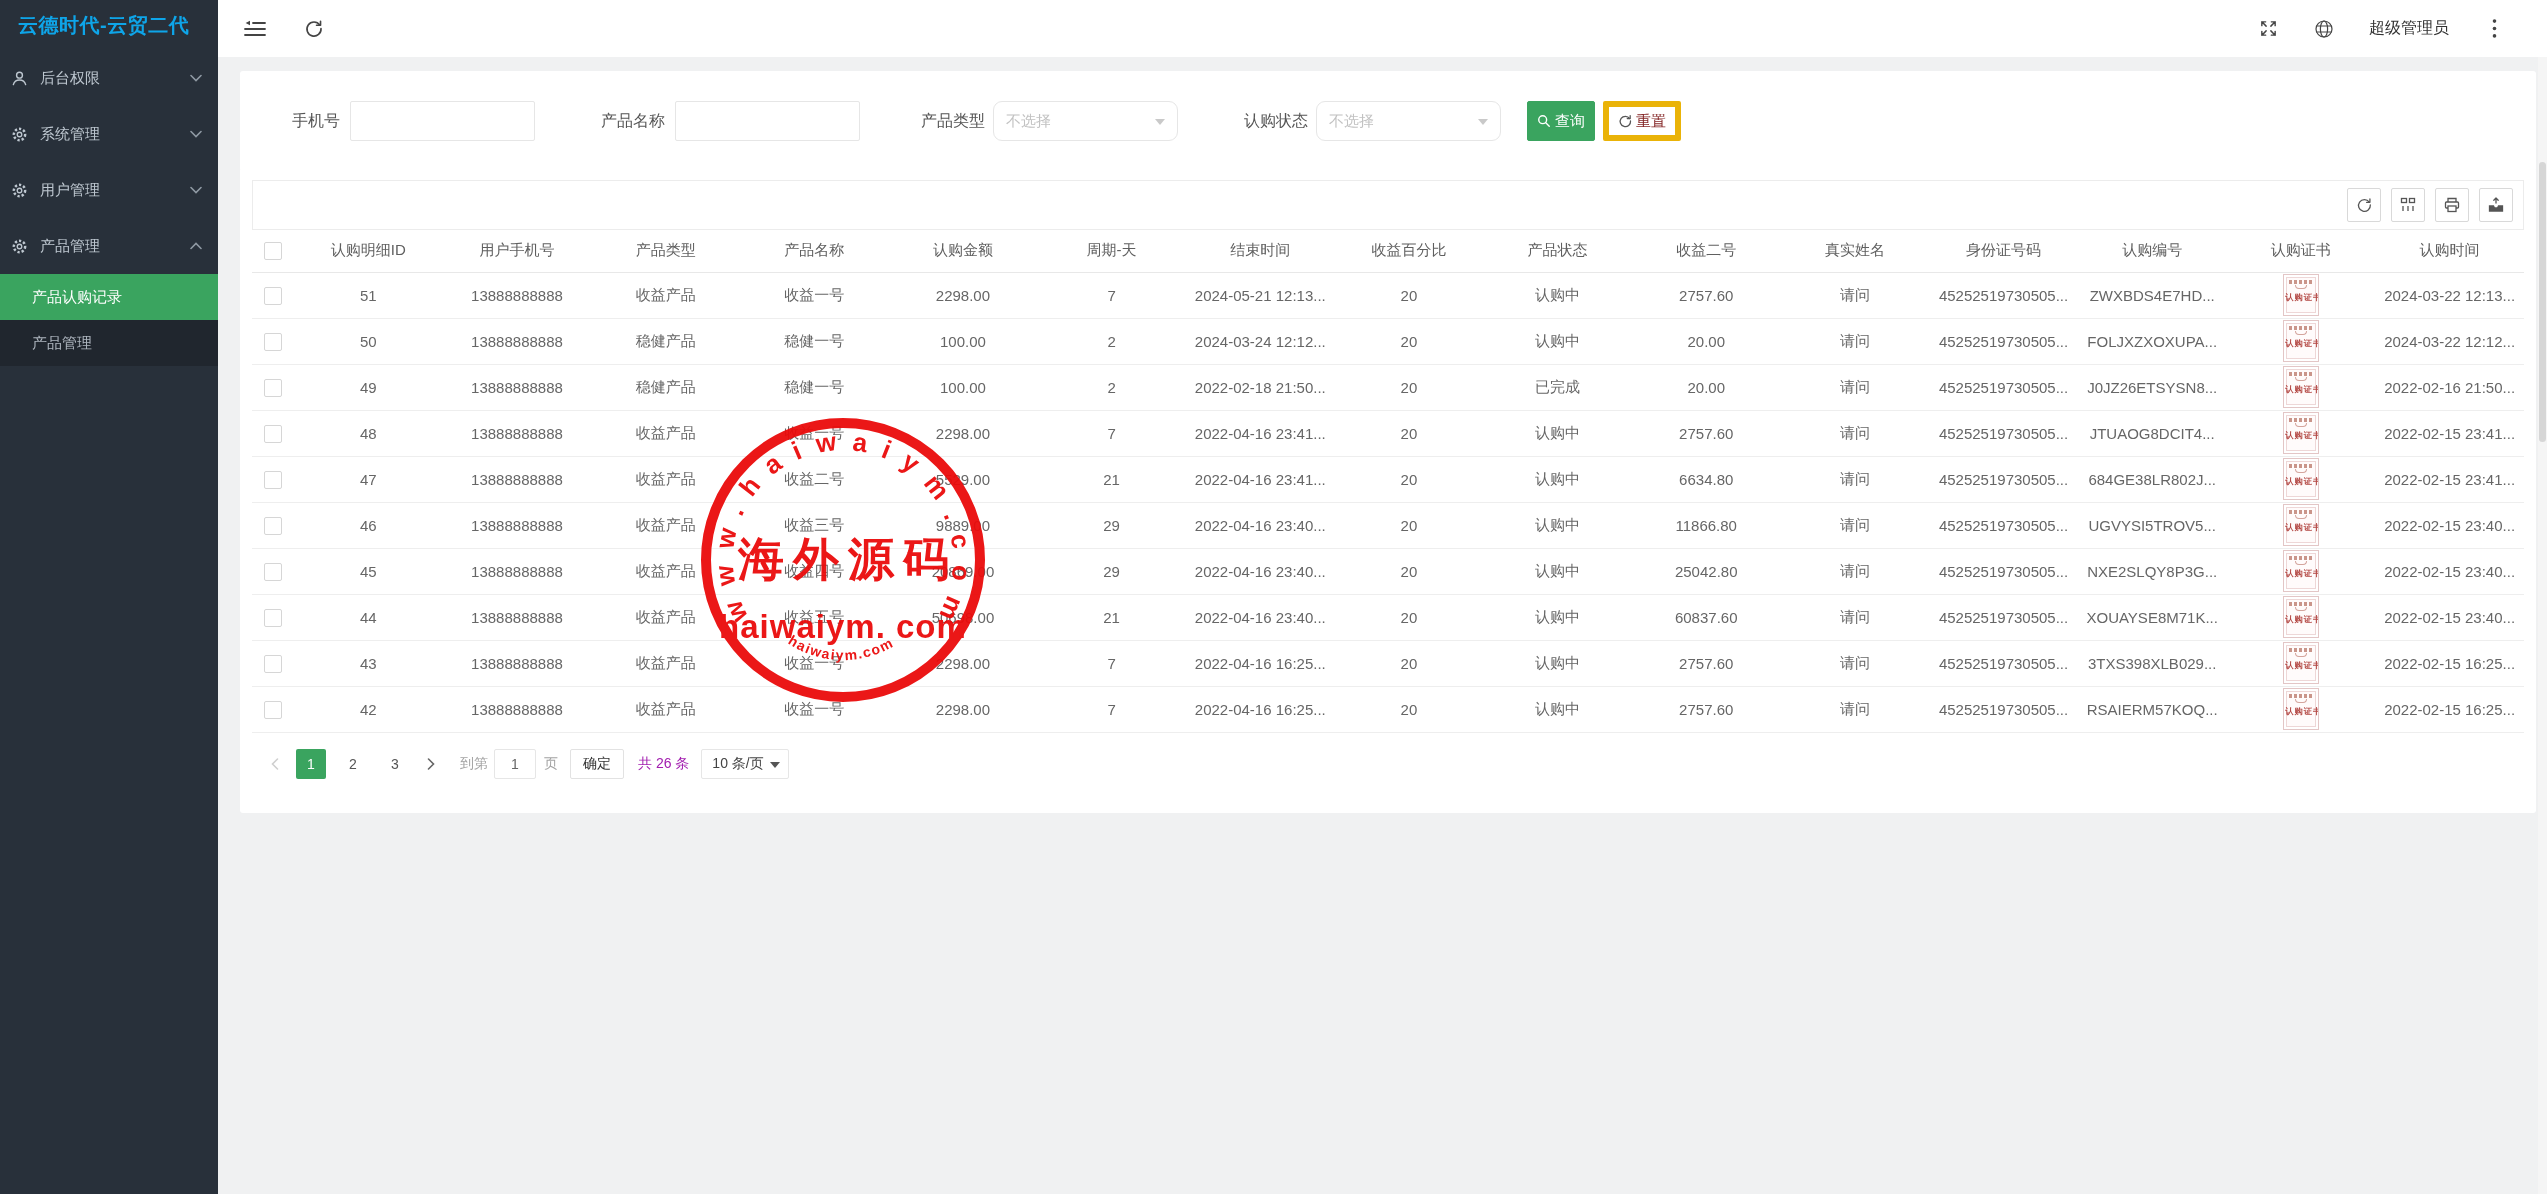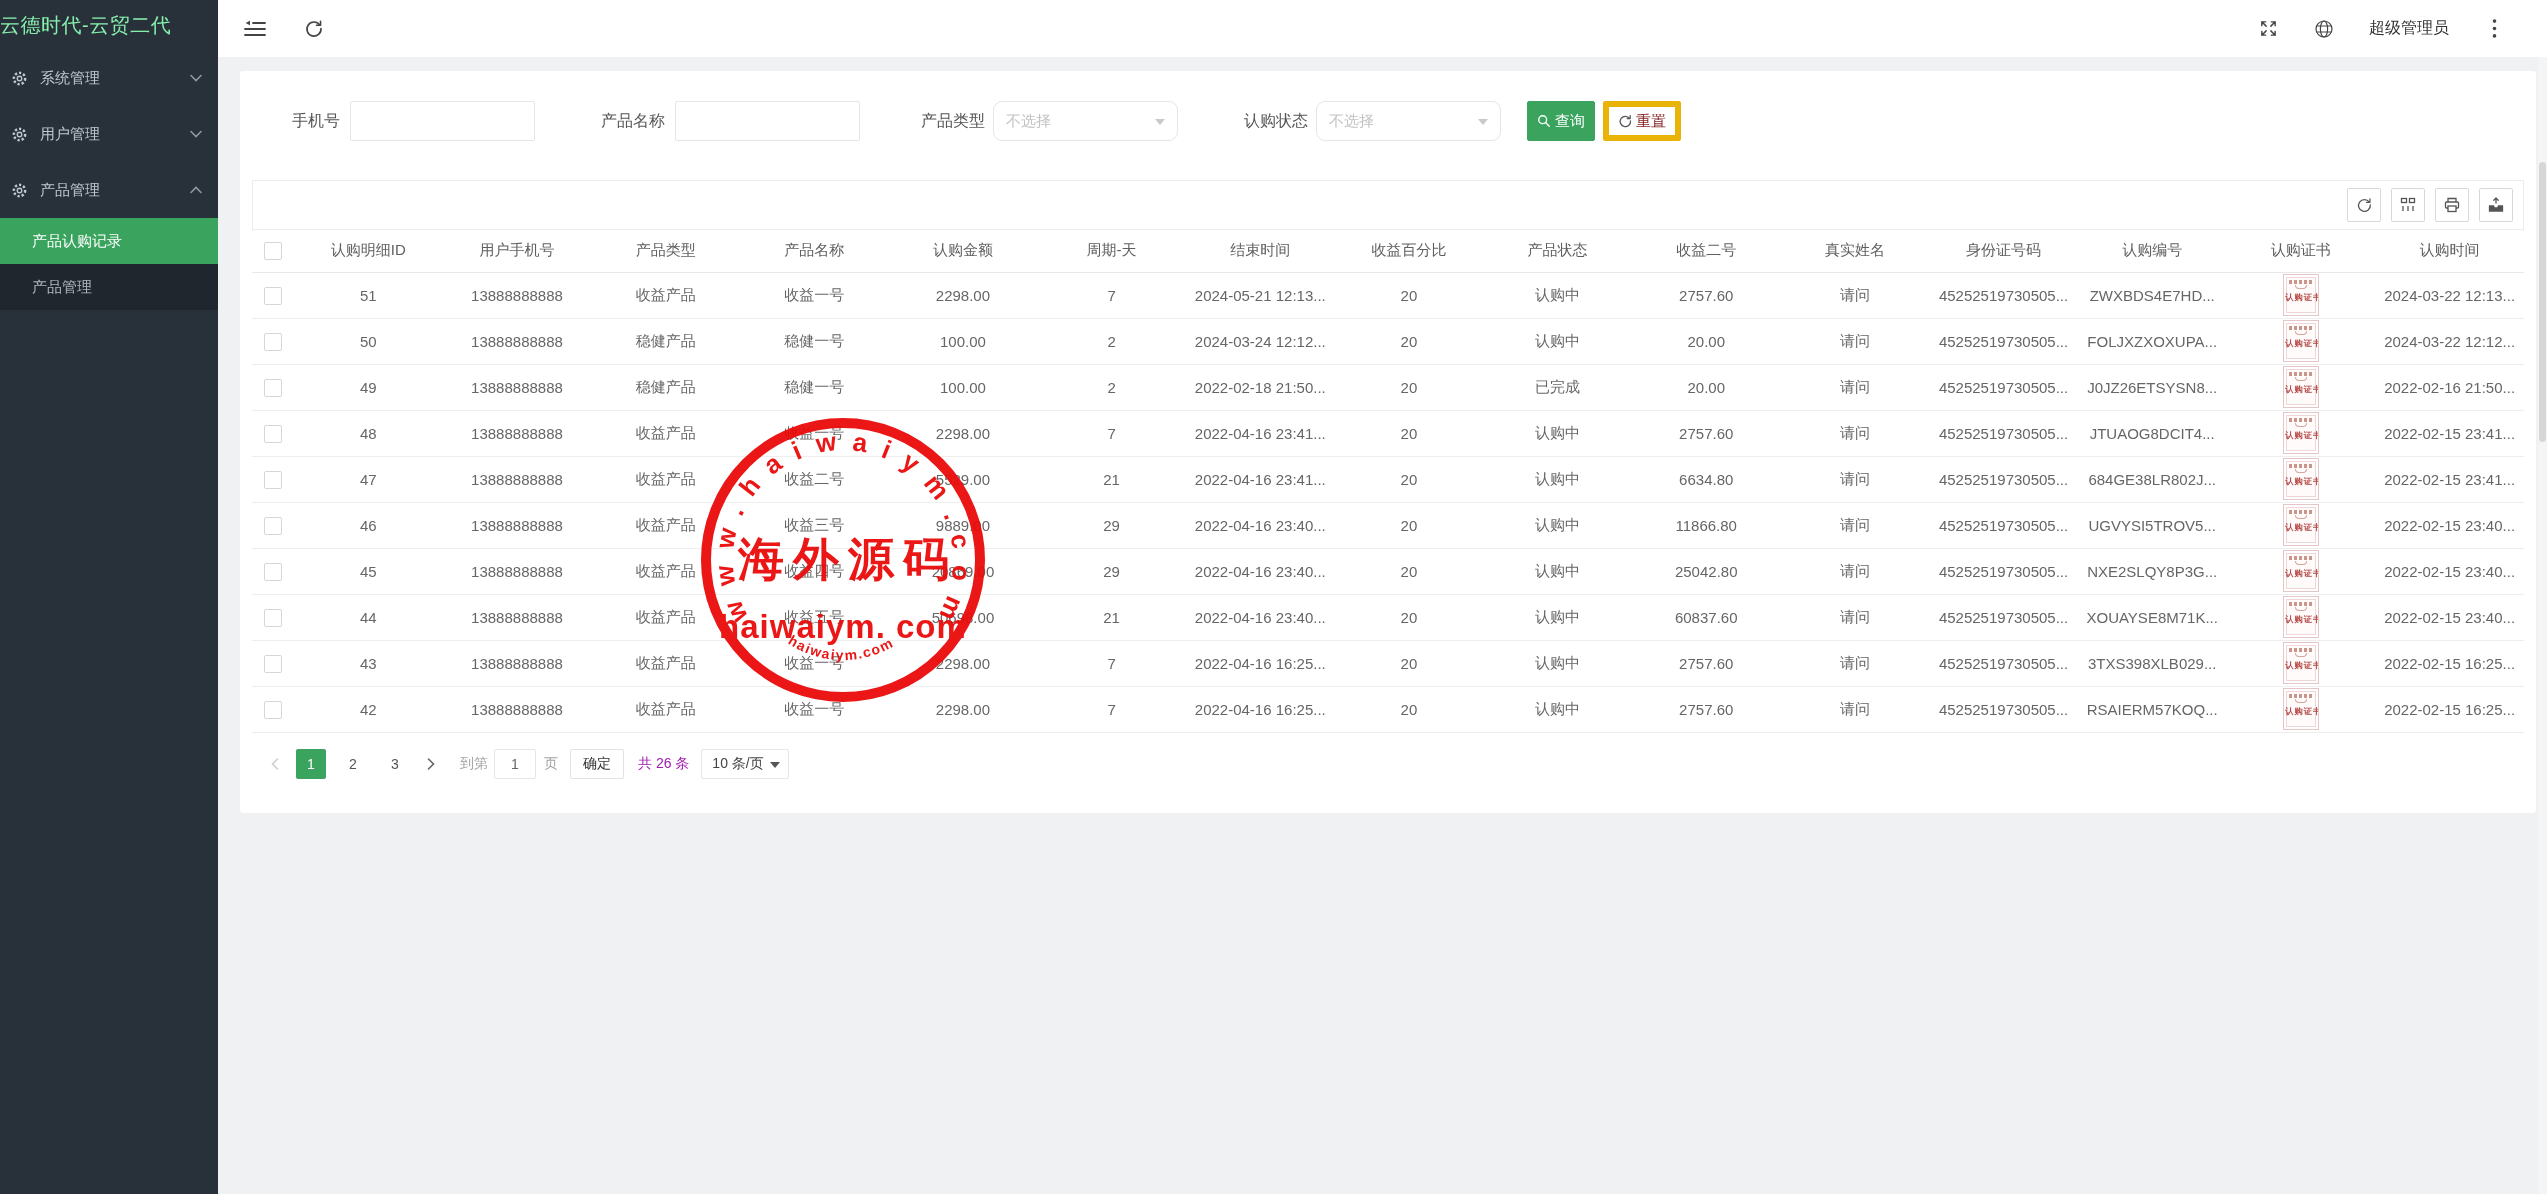--- a/index.html
+++ b/index.html
@@ -1,21 +1,21 @@
 <!DOCTYPE html>
 <html><head>
 <meta charset="utf-8">
 <style>
 *{box-sizing:border-box;margin:0;padding:0}
 html,body{width:2547px;height:1194px}
 body{font-family:"Liberation Sans","DejaVu Sans",sans-serif;background:#f0f1f2;position:relative;overflow:hidden;color:#666}
 svg{display:block}
 
 .sidebar{position:absolute;left:0;top:0;bottom:0;width:218px;background:#28303a;z-index:6}
-.logo{height:50px;display:flex;align-items:center;font-size:20px;font-weight:400;color:#86efac;letter-spacing:.5px;white-space:nowrap}
+.logo{height:50px;display:flex;align-items:center;padding-left:18px;font-size:20px;font-weight:700;color:#0ea5e9;letter-spacing:.5px;white-space:nowrap}
 .menu-item{height:56px;display:flex;align-items:center;padding:0 16px 0 11px;color:#bec7d0;font-size:15px;cursor:pointer}
 .menu-item .ic{width:17px;height:17px;margin-right:12px;flex:none}
 .menu-item .lbl{flex:1}
 .chev{width:12px;height:8px;flex:none}
 .chev.up{transform:rotate(180deg)}
 .submenu{background:#20262e}
 .sub-item{height:46px;display:flex;align-items:center;padding-left:32px;color:#aeb6bf;font-size:15px;cursor:pointer}
 .sub-item.active{background:#3aa45f;color:#fff}
 
 .topbar{position:absolute;left:218px;right:0;top:0;height:57px;background:#fff;display:flex;align-items:center;padding:0 42px 0 26px;z-index:5}
@@ -64,20 +64,34 @@
 
 .scrollbar{position:absolute;right:0;top:57px;bottom:0;width:9px;background:#f5f5f5;z-index:7}
 .scroll-thumb{position:absolute;right:1px;top:105px;width:7px;height:280px;background:#d6d6d6;border-radius:4px}
 </style>
 </head>
 <body>
 
 <aside class="sidebar">
   <div class="logo">云德时代-云贸二代</div>
   <nav>
+    <div class="menu-item">
+      <span class="ic">
+        <svg viewBox="0 0 18 18">
+            <circle cx="9" cy="5.5" r="3.1" fill="none" stroke="#bec7d0" stroke-width="1.5"></circle>
+            <path d="M2.5 15.5c.9-3.4 3.6-5 6.5-5s5.6 1.6 6.5 5" fill="none" stroke="#bec7d0" stroke-width="1.5" stroke-linecap="round"></path>
+          </svg>
+      </span>
+      <span class="lbl">后台权限</span>
+      <span class="chev">
+          <svg viewBox="0 0 12 8">
+            <path d="M1 1.5l5 5 5-5" fill="none" stroke="#8f99a3" stroke-width="1.6" stroke-linecap="round"></path>
+          </svg>
+        </span>
+    </div>
     <div class="menu-item">
       <span class="ic">
         <svg viewBox="0 0 18 18">
             <circle cx="9" cy="9" r="6" fill="none" stroke="#bec7d0" stroke-width="2.6" stroke-dasharray="2.4 2.1"></circle>
             <circle cx="9" cy="9" r="2.4" fill="none" stroke="#bec7d0" stroke-width="1.4"></circle>
           </svg>
       </span>
       <span class="lbl">系统管理</span>
       <span class="chev">
           <svg viewBox="0 0 12 8">

